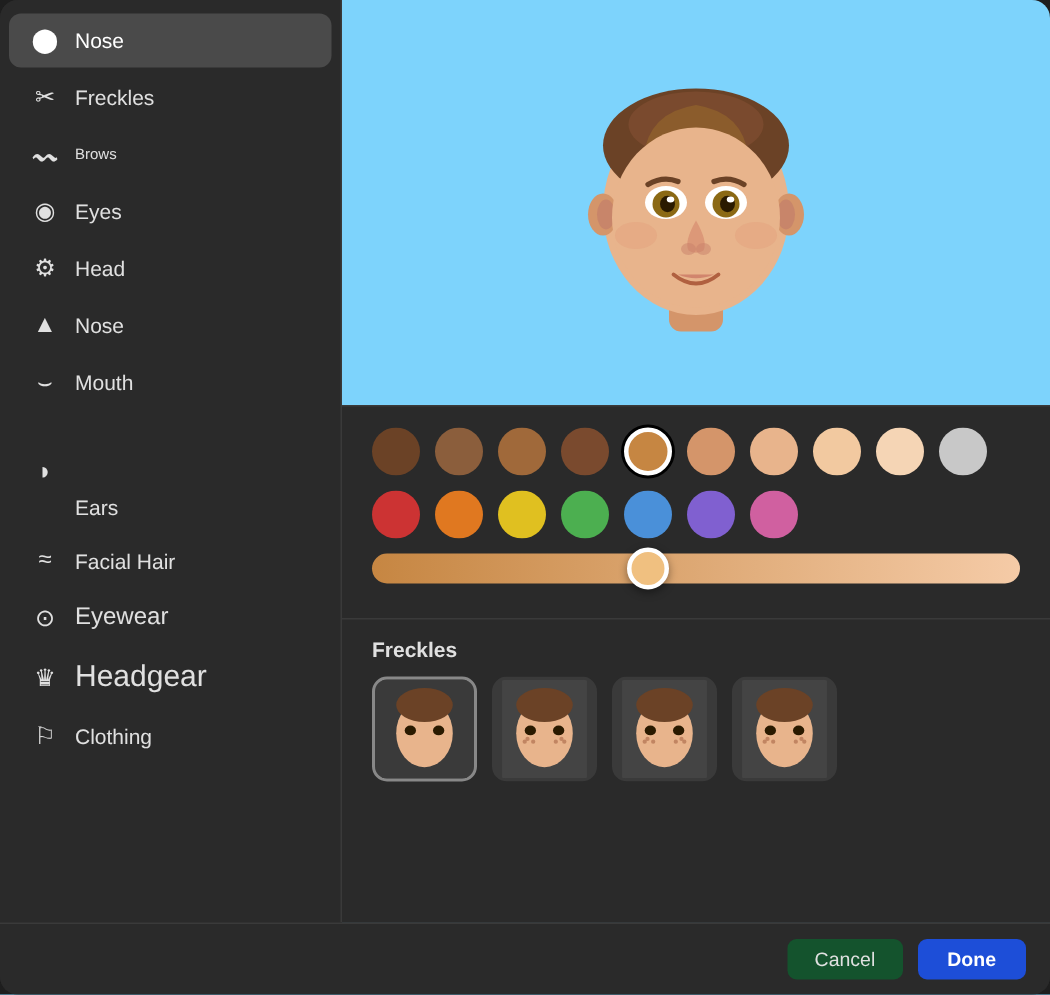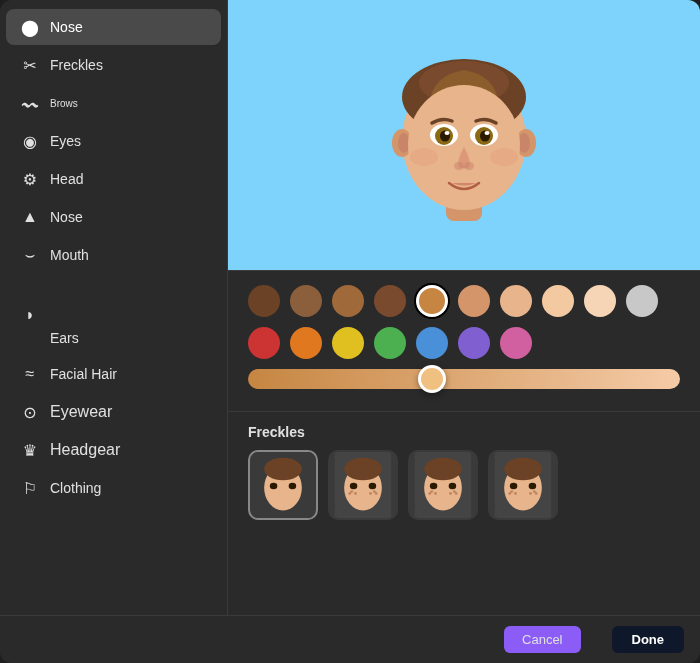--- a/index.html
+++ b/index.html
@@ -182,39 +182,38 @@
       display: flex;
       justify-content: flex-end;
       align-items: center;
       gap: 10px;
       padding: 10px 16px;
       background: #2a2a2a;
       border-top: 1px solid #3a3a3a;
     }
 
     .btn-cancel {
-      background: #8b5cf6;
+      background: #14532d;
       color: #e0e0e0;
       border: none;
       border-radius: 6px;
       padding: 6px 18px;
       font-size: 13px;
       cursor: pointer;
     }
 
     .btn-done {
-      background: #0f172a;
+      background: #1d4ed8;
       color: #fff;
       border: none;
       border-radius: 6px;
       padding: 6px 20px;
       font-size: 13px;
       font-weight: 600;
       cursor: pointer;
-      margin-left: 21px;
     }
 
     
     .avatar-svg {
       width: 180px;
       height: 200px;
     }
   </style>
 </head>
 <body>
@@ -258,21 +257,21 @@
         <div class="sidebar-item">
           <span class="icon">≈</span>
           <span style="font-size: 14px;">Facial Hair</span>
         </div>
         <div class="sidebar-item">
           <span class="icon">⊙</span>
           <span style="font-size: 16px;">Eyewear</span>
         </div>
         <div class="sidebar-item">
           <span class="icon">♛</span>
-          <span style="font-size: 16px;">Headgear</span>
+          <span style="font-size: 20px;">Headgear</span>
         </div>
         <div class="sidebar-item">
           <span class="icon">⚐</span>
           <span style="font-size: 14px;">Clothing</span>
         </div>
       </div>
 
     <div class="right-panel">
 
       <div class="avatar-section">

